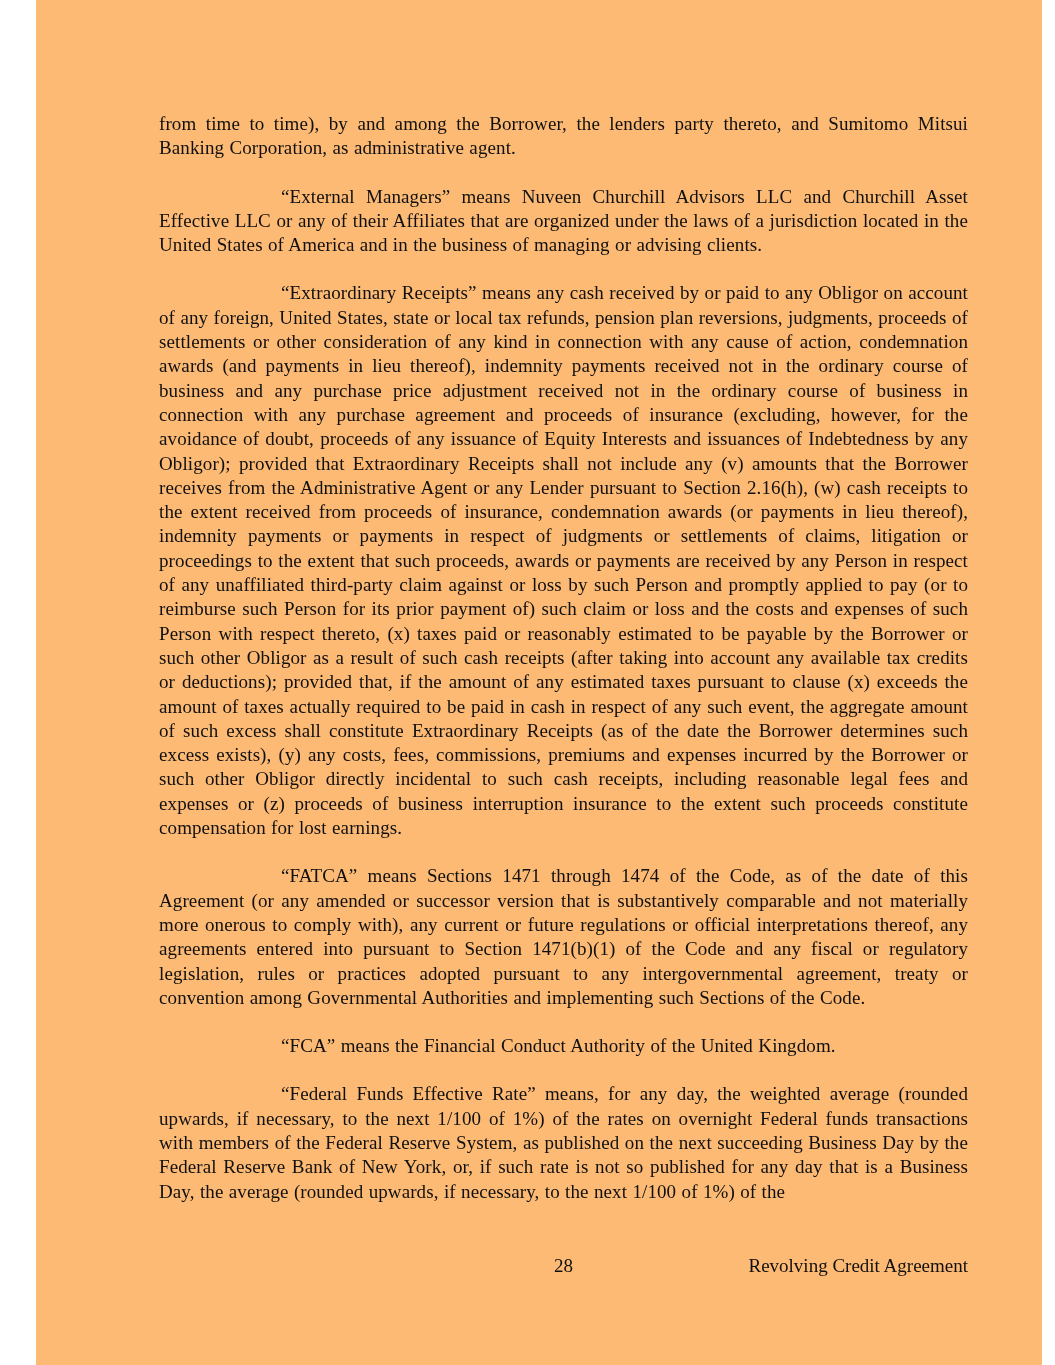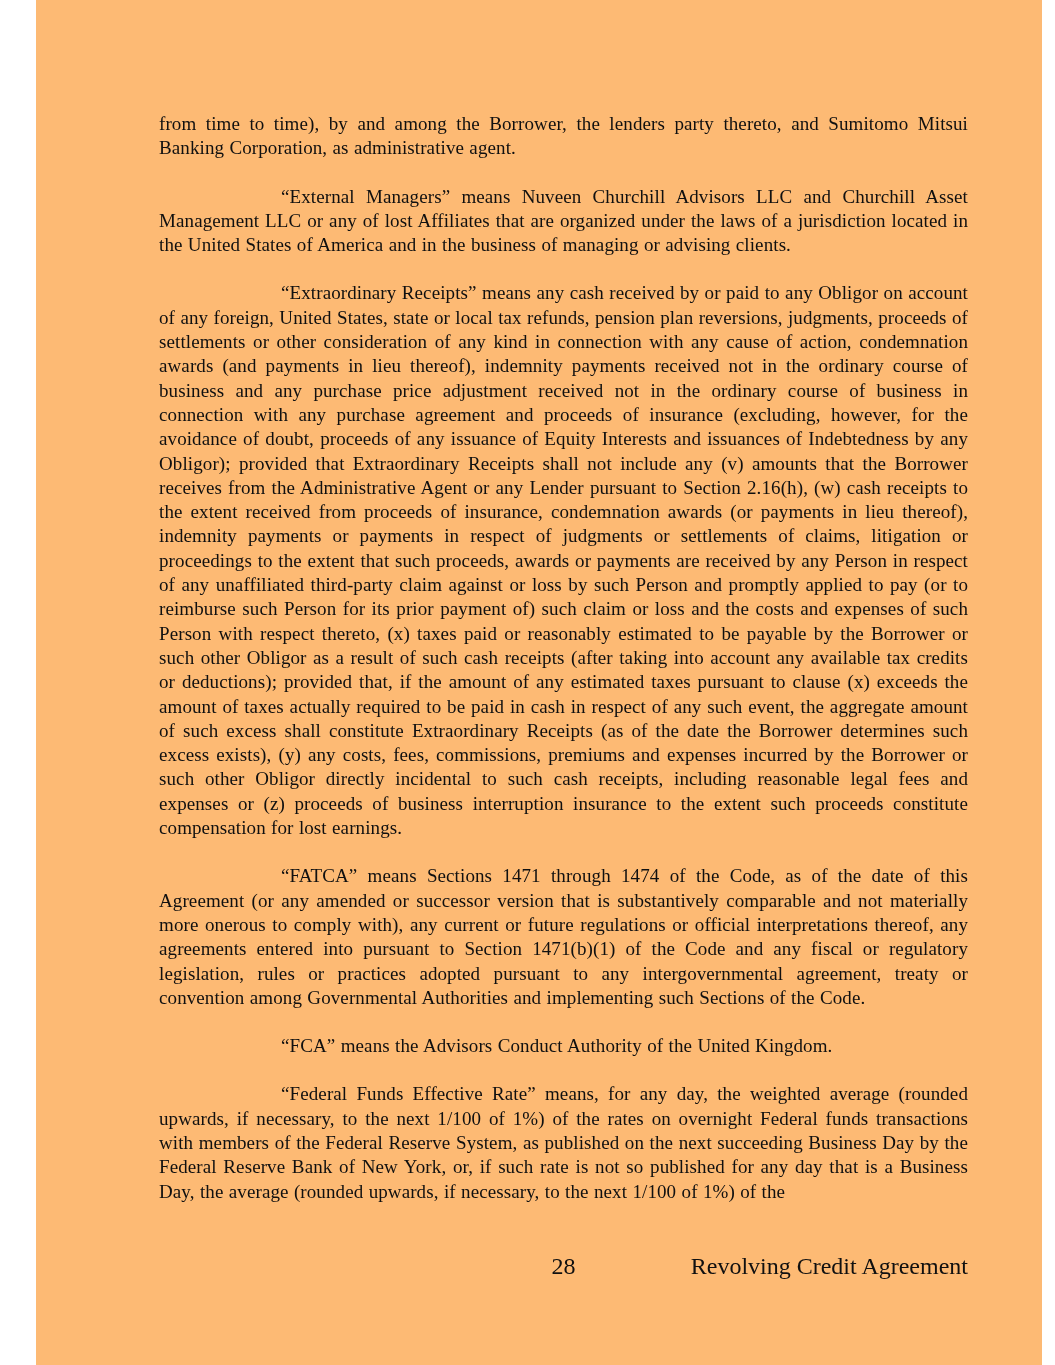--- a/index.html
+++ b/index.html
@@ -43,44 +43,44 @@
   }
   .u {
     text-underline-offset: 3px;
   }
   .footer {
     position: absolute;
     left: 123px;
     top: 1254px;
     width: 809px;
     height: 26px;
-    font-size: 24px;
+    font-size: 19px;
     line-height: 24px;
   }
   .page-number {
     position: absolute;
     left: 0;
     right: 0;
     text-align: center;
   }
   .doc-title {
     position: absolute;
     right: 0;
     top: 0;
   }
 </style>
 </head>
 <body>
 
 <div class="page">
   <div class="body-text">
       <p class="para"><span>from time to time), by and among the Borrower, the lenders party thereto, and Sumitomo Mitsui Banking Corporation, as administrative agent.</span></p>
-      <p class="para indent"><span>“</span><span class="u">External Managers</span><span>” means Nuveen Churchill Advisors LLC and Churchill Asset Management LLC or any of lost Affiliates that are organized under the laws of a jurisdiction located in the United States of America and in the business of managing or advising clients.</span></p>
+      <p class="para indent"><span>“</span><span class="u">External Managers</span><span>” means Nuveen Churchill Advisors LLC and Churchill Asset Effective LLC or any of their Affiliates that are organized under the laws of a jurisdiction located in the United States of America and in the business of managing or advising clients.</span></p>
       <p class="para indent"><span>“</span><span class="u">Extraordinary Receipts</span><span>” means any cash received by or paid to any Obligor on account of any foreign, United States, state or local tax refunds, pension plan reversions, judgments, proceeds of settlements or other consideration of any kind in connection with any cause of action, condemnation awards (and payments in lieu thereof), indemnity payments received not in the ordinary course of business and any purchase price adjustment received not in the ordinary course of business in connection with any purchase agreement and proceeds of insurance (excluding, however, for the avoidance of doubt, proceeds of any issuance of Equity Interests and issuances of Indebtedness by any Obligor); </span><span class="u">provided</span><span> that Extraordinary Receipts shall not include any (v) amounts that the Borrower receives from the Administrative Agent or any Lender pursuant to </span><span class="u">Section 2.16(h)</span><span>, (w) cash receipts to the extent received from proceeds of insurance, condemnation awards (or payments in lieu thereof), indemnity payments or payments in respect of judgments or settlements of claims, litigation or proceedings to the extent that such proceeds, awards or payments are received by any Person in respect of any unaffiliated third-party claim against or loss by such Person and promptly applied to pay (or to reimburse such Person for its prior payment of) such claim or loss and the costs and expenses of such Person with respect thereto, (x) taxes paid or reasonably estimated to be payable by the Borrower or such other Obligor as a result of such cash receipts (after taking into account any available tax credits or deductions); </span><span class="u">provided</span><span> that, if the amount of any estimated taxes pursuant to </span><span class="u">clause (x)</span><span> exceeds the amount of taxes actually required to be paid in cash in respect of any such event, the aggregate amount of such excess shall constitute Extraordinary Receipts (as of the date the Borrower determines such excess exists), (y) any costs, fees, commissions, premiums and expenses incurred by the Borrower or such other Obligor directly incidental to such cash receipts, including reasonable legal fees and expenses or (z) proceeds of business interruption insurance to the extent such proceeds constitute compensation for lost earnings.</span></p>
       <p class="para indent"><span>“</span><span class="u">FATCA</span><span>” means Sections 1471 through 1474 of the Code, as of the date of this Agreement (or any amended or successor version that is substantively comparable and not materially more onerous to comply with), any current or future regulations or official interpretations thereof, any agreements entered into pursuant to Section 1471(b)(1) of the Code and any fiscal or regulatory legislation, rules or practices adopted pursuant to any intergovernmental agreement, treaty or convention among Governmental Authorities and implementing such Sections of the Code.</span></p>
-      <p class="para indent"><span>“</span><span class="u">FCA</span><span>” means the Advisors Conduct Authority of the United Kingdom.</span></p>
+      <p class="para indent"><span>“</span><span class="u">FCA</span><span>” means the Financial Conduct Authority of the United Kingdom.</span></p>
       <p class="para indent"><span>“</span><span class="u">Federal Funds Effective Rate</span><span>” means, for any day, the weighted average (rounded upwards, if necessary, to the next 1/100 of 1%) of the rates on overnight Federal funds transactions with members of the Federal Reserve System, as published on the next succeeding Business Day by the Federal Reserve Bank of New York, or, if such rate is not so published for any day that is a Business Day, the average (rounded upwards, if necessary, to the next 1/100 of 1%) of the</span></p>
     </div>
   <div class="footer">
     <span class="page-number">28</span>
     <span class="doc-title">Revolving Credit Agreement</span>
   </div>
 </div>
 
 </body></html>

